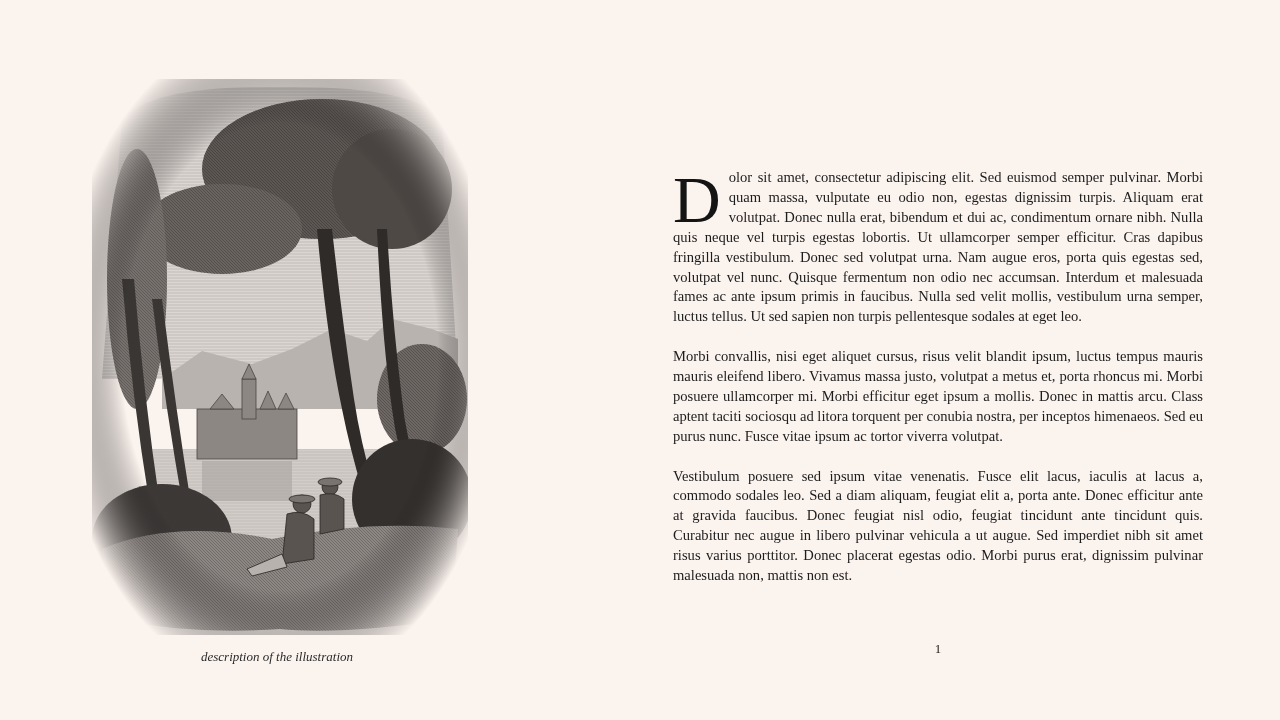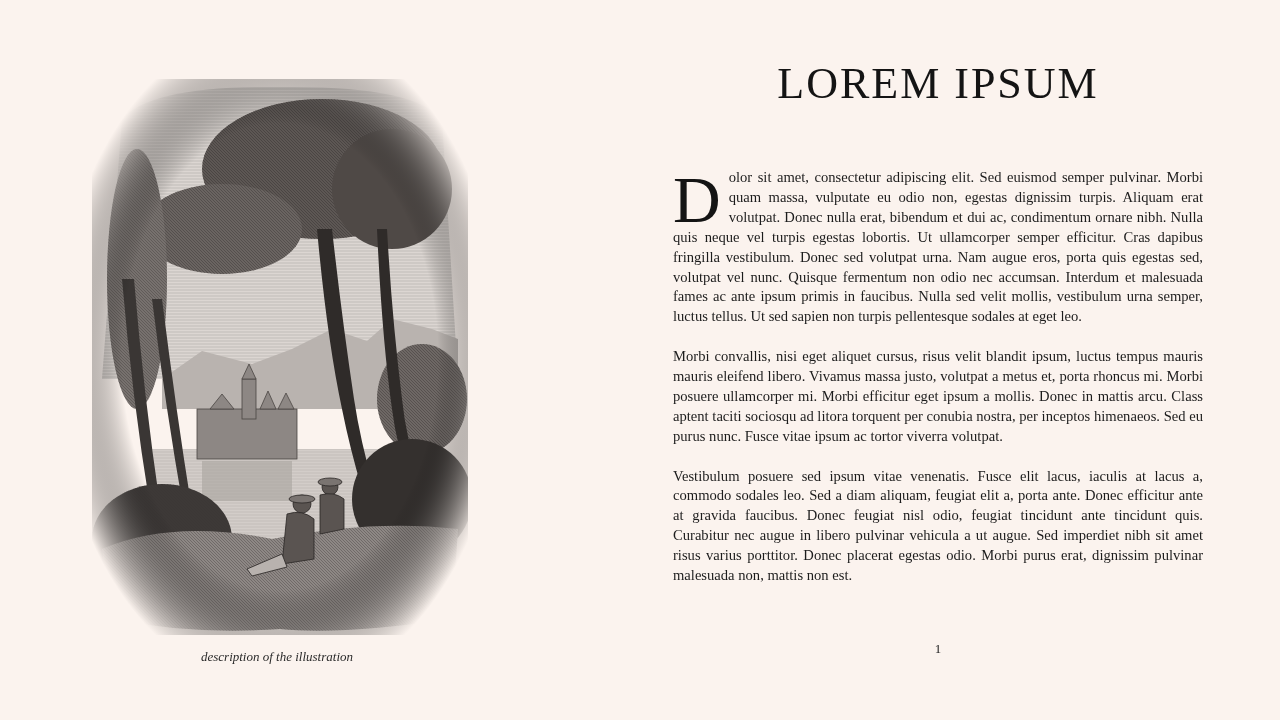--- a/index.html
+++ b/index.html
@@ -157,20 +157,19 @@
         <path d="M228 416 Q242 412 252 420 L252 450 L228 455 Z"></path>
       </g>
 
       <rect x="0" y="0" width="376" height="556" fill="url(#vig)"></rect>
     </svg>
   </div>
   <div class="caption">description of the illustration</div>
 </div>
 
 <div class="page-right">
-  <h1 class="title">LOREM IPSUM</h1>
   <div class="body-text">
     <p><span class="dropcap">D</span><span>olor sit amet, consectetur adipiscing elit. Sed euismod semper pulvinar. Morbi quam massa, vulputate eu odio non, egestas dignissim turpis. Aliquam erat volutpat. Donec nulla erat, bibendum et dui ac, condimentum ornare nibh. Nulla quis neque vel turpis egestas lobortis. Ut ullamcorper semper efficitur. Cras dapibus fringilla vestibulum. Donec sed volutpat urna. Nam augue eros, porta quis egestas sed, volutpat vel nunc. Quisque fermentum non odio nec accumsan. Interdum et malesuada fames ac ante ipsum primis in faucibus. Nulla sed velit mollis, vestibulum urna semper, luctus tellus. Ut sed sapien non turpis pellentesque sodales at eget leo.</span></p>
     <p>Morbi convallis, nisi eget aliquet cursus, risus velit blandit ipsum, luctus tempus mauris mauris eleifend libero. Vivamus massa justo, volutpat a metus et, porta rhoncus mi. Morbi posuere ullamcorper mi. Morbi efficitur eget ipsum a mollis. Donec in mattis arcu. Class aptent taciti sociosqu ad litora torquent per conubia nostra, per inceptos himenaeos. Sed eu purus nunc. Fusce vitae ipsum ac tortor viverra volutpat.</p>
     <p>Vestibulum posuere sed ipsum vitae venenatis. Fusce elit lacus, iaculis at lacus a, commodo sodales leo. Sed a diam aliquam, feugiat elit a, porta ante. Donec efficitur ante at gravida faucibus. Donec feugiat nisl odio, feugiat tincidunt ante tincidunt quis. Curabitur nec augue in libero pulvinar vehicula a ut augue. Sed imperdiet nibh sit amet risus varius porttitor. Donec placerat egestas odio. Morbi purus erat, dignissim pulvinar malesuada non, mattis non est.</p>
   </div>
   <div class="page-number">1</div>
 </div>
 
 </body></html>

